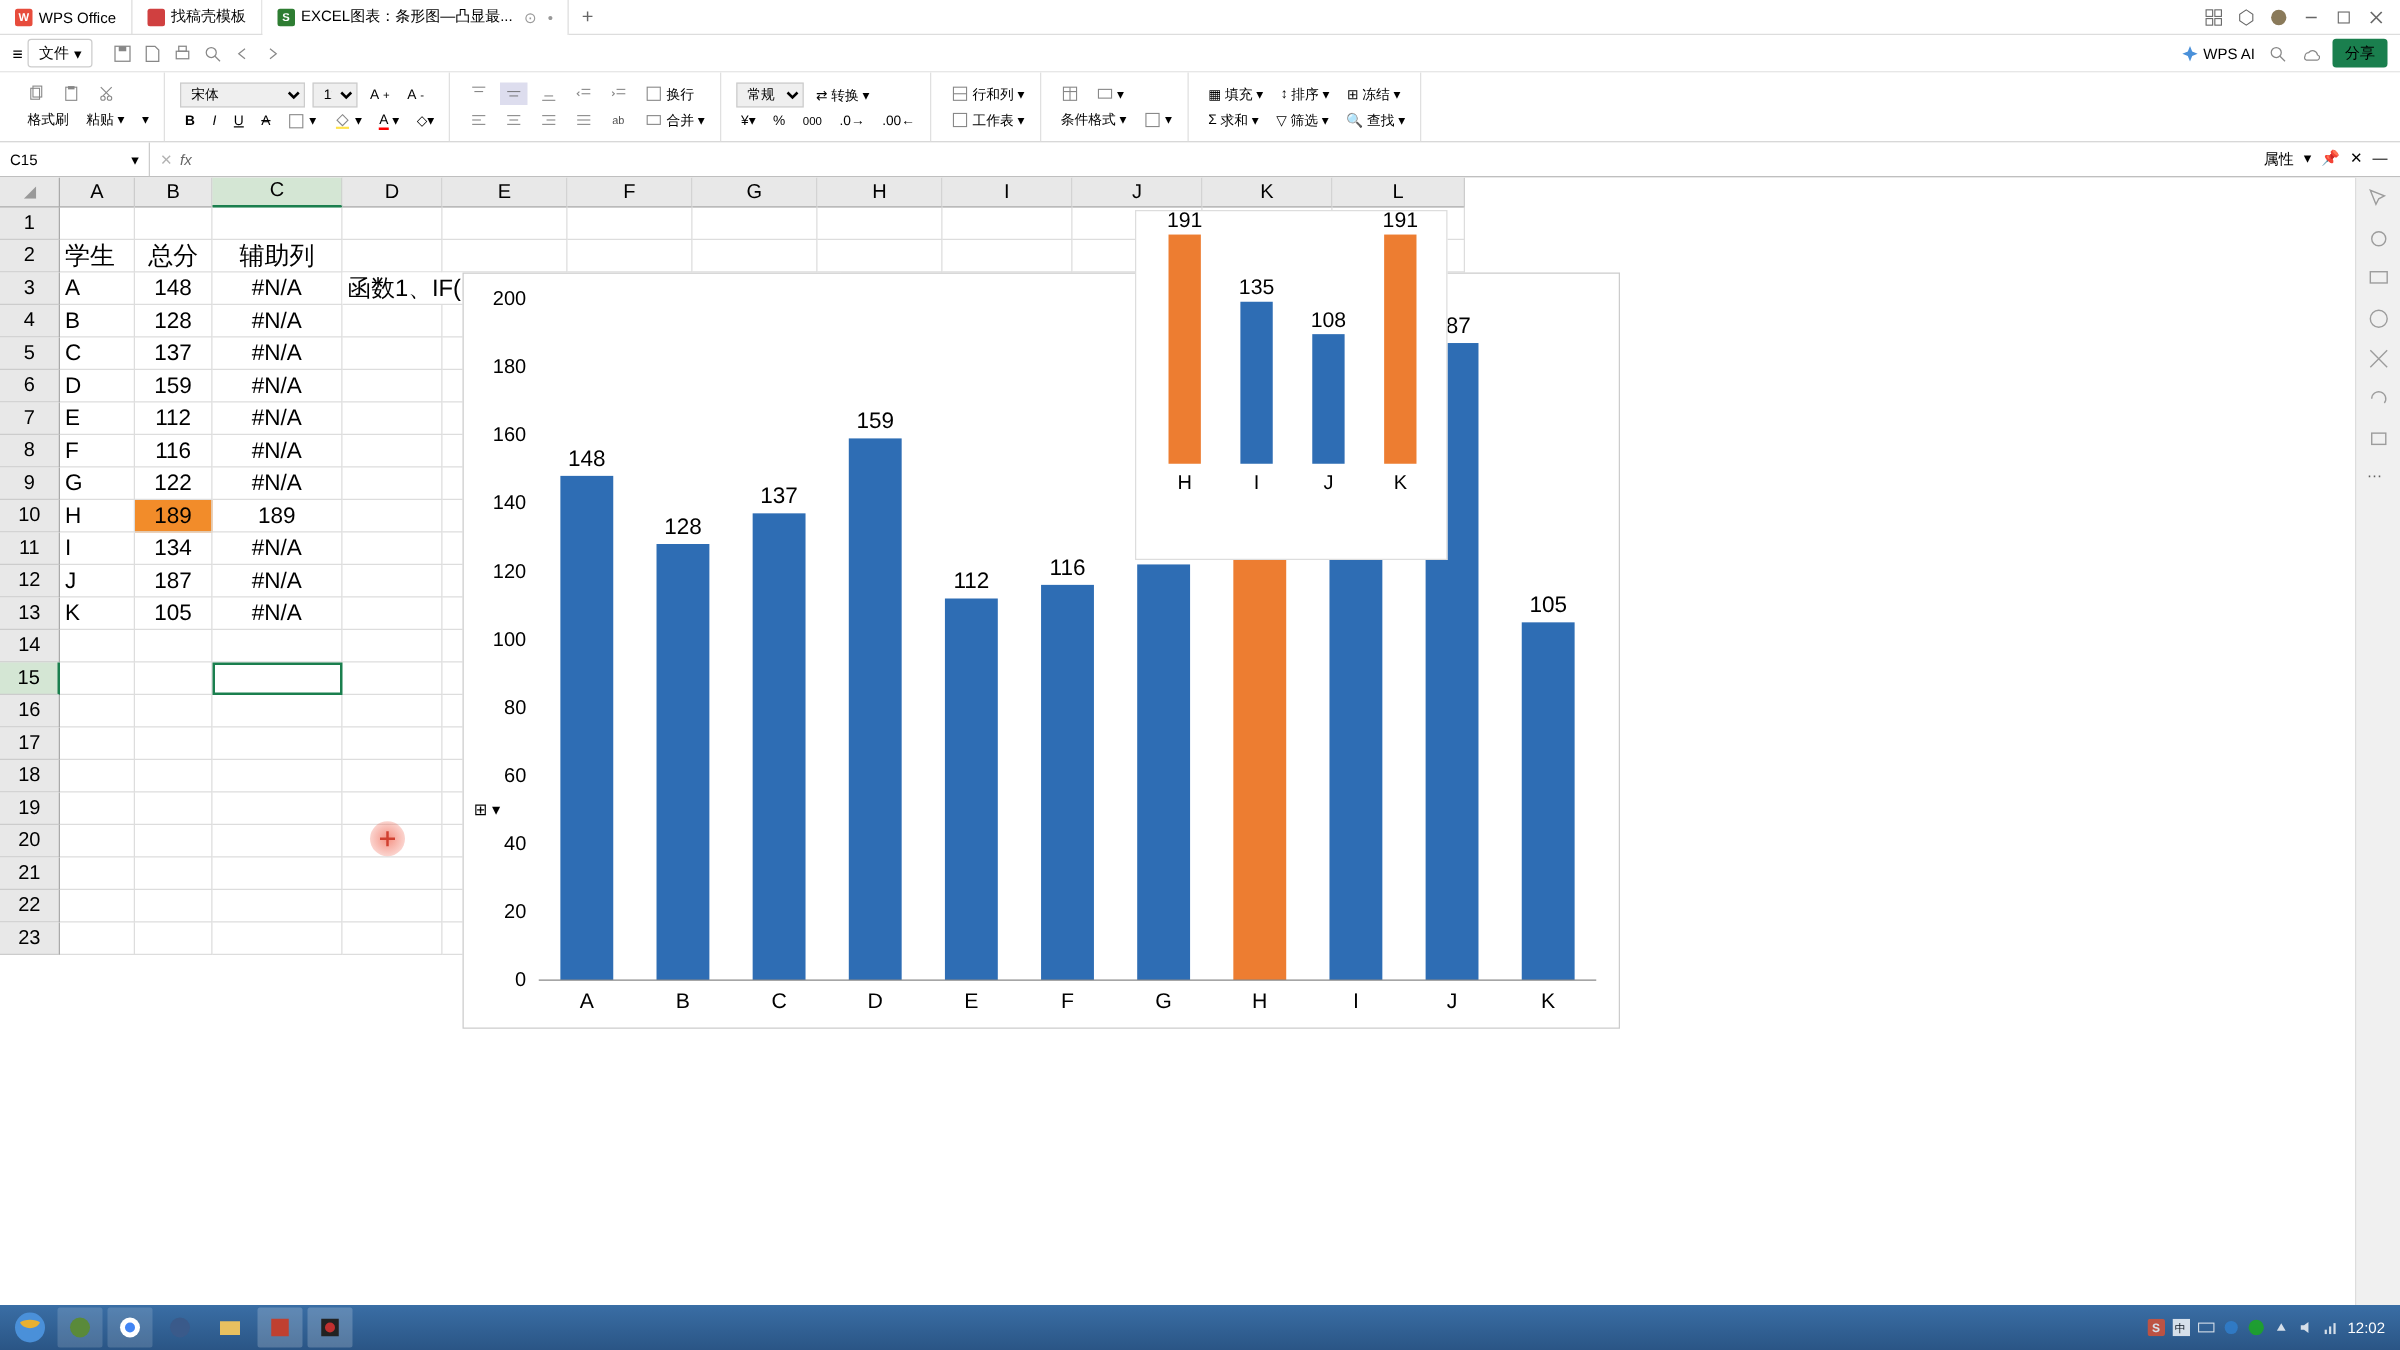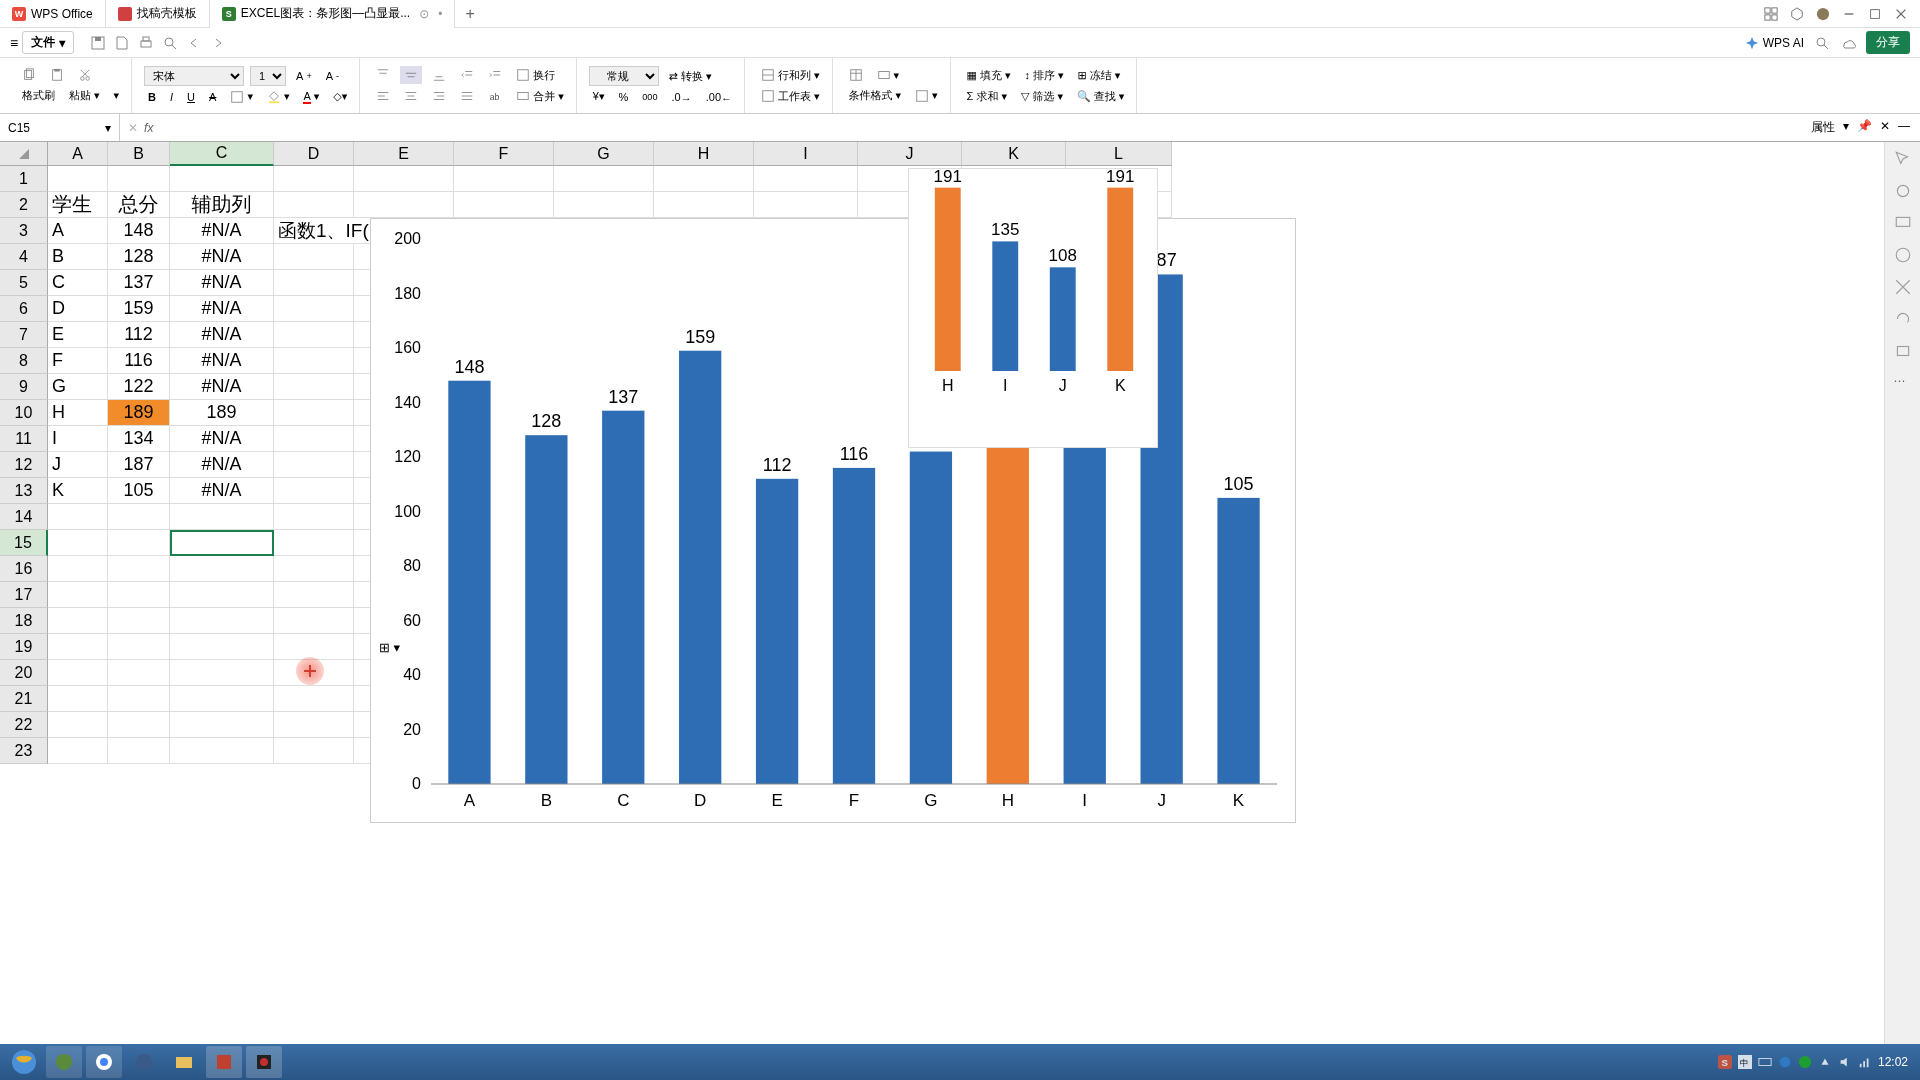--- a/index.html
+++ b/index.html
@@ -12,28 +12,28 @@
 .tab-icon { width: 14px; height: 14px; display: inline-flex; align-items: center; justify-content: center; }
 .tab-icon.wps { background: #e74c3c; color: white; border-radius: 2px; font-size: 9px; font-weight: bold; }
 .tab-icon.red { background: #d04040; border-radius: 2px; }
 .tab-icon.green { background: #2e7d32; border-radius: 2px; color: white; font-size: 9px; font-weight: bold; }
 .title-right { margin-left: auto; display: flex; gap: 12px; padding-right: 12px; align-items: center; }
 .window-btn { width: 14px; height: 14px; cursor: pointer; display: flex; align-items: center; justify-content: center; }
 .add-tab { padding: 0 10px; font-size: 16px; color: #666; }
 
 
 .menu-bar { height: 30px; background: #fff; display: flex; align-items: center; padding: 0 10px; gap: 4px; border-bottom: 1px solid #e0e0e0; }
-.menu-file { display: flex; align-items: center; gap: 4px; padding: 2px 8px; border: 1px solid #ccc; border-radius: 3px; font-size: 12px; font-weight: bold; }
+.menu-file { display: flex; align-items: center; gap: 4px; padding: 2px 8px; border: 1px solid #ccc; border-radius: 3px; font-size: 12px; }
 .menu-icons { display: flex; gap: 8px; margin: 0 12px; align-items: center; }
 .menu-icon { width: 16px; height: 16px; opacity: 0.7; }
 .menu-tabs { display: flex; gap: 2px; }
 .menu-tab { padding: 6px 10px; font-size: 13px; cursor: pointer; }
 .menu-tab.active { color: #1a7f4e; border-bottom: 2px solid #1a7f4e; font-weight: 500; }
 .menu-right { margin-left: auto; display: flex; gap: 10px; align-items: center; }
-.share-btn { background: #1a7f4e; color: #ffffff; padding: 3px 10px; border-radius: 3px; font-size: 12px; }
+.share-btn { background: #1a7f4e; color: #000000; padding: 3px 10px; border-radius: 3px; font-size: 12px; }
 
 
 .ribbon { height: 56px; background: #fff; border-bottom: 1px solid #ccc; display: flex; align-items: center; padding: 0 10px; gap: 4px; }
 .ribbon-group { display: flex; flex-direction: column; gap: 2px; border-right: 1px solid #e0e0e0; padding: 0 8px; height: 100%; justify-content: center; }
 .ribbon-row { display: flex; gap: 6px; align-items: center; }
 .ribbon-btn { display: flex; align-items: center; gap: 3px; font-size: 11px; padding: 2px 4px; cursor: pointer; }
 .ribbon-icon { width: 14px; height: 14px; opacity: 0.7; }
 .font-select { width: 100px; height: 20px; border: 1px solid #ccc; font-size: 11px; padding: 0 4px; }
 .font-size { width: 36px; height: 20px; border: 1px solid #ccc; font-size: 11px; padding: 0 4px; }
 
@@ -322,21 +322,21 @@
             <text x="2" y="12" font-size="10">ab</text>
           </svg>
         </span>
       <span class="ribbon-btn"><svg class="ribbon-icon" viewBox="0 0 16 16">
             <rect x="2" y="4" width="12" height="8" fill="none" stroke="#555"></rect>
           </svg><span>合并</span>▾</span>
     </div>
   </div>
   <div class="ribbon-group">
     <div class="ribbon-row">
-      <select class="font-select" style="width:70px;text-align:center;"><option>常规</option></select>
+      <select class="font-select" style="width:54px;"><option>常规</option></select>
       <span class="ribbon-btn">⇄ <span>转换</span>▾</span>
     </div>
     <div class="ribbon-row">
       <span class="ribbon-btn">¥▾</span>
       <span class="ribbon-btn">%</span>
       <span class="ribbon-btn">
           <sup>000</sup>
         </span>
       <span class="ribbon-btn">.0→</span>
       <span class="ribbon-btn">.00←</span>

